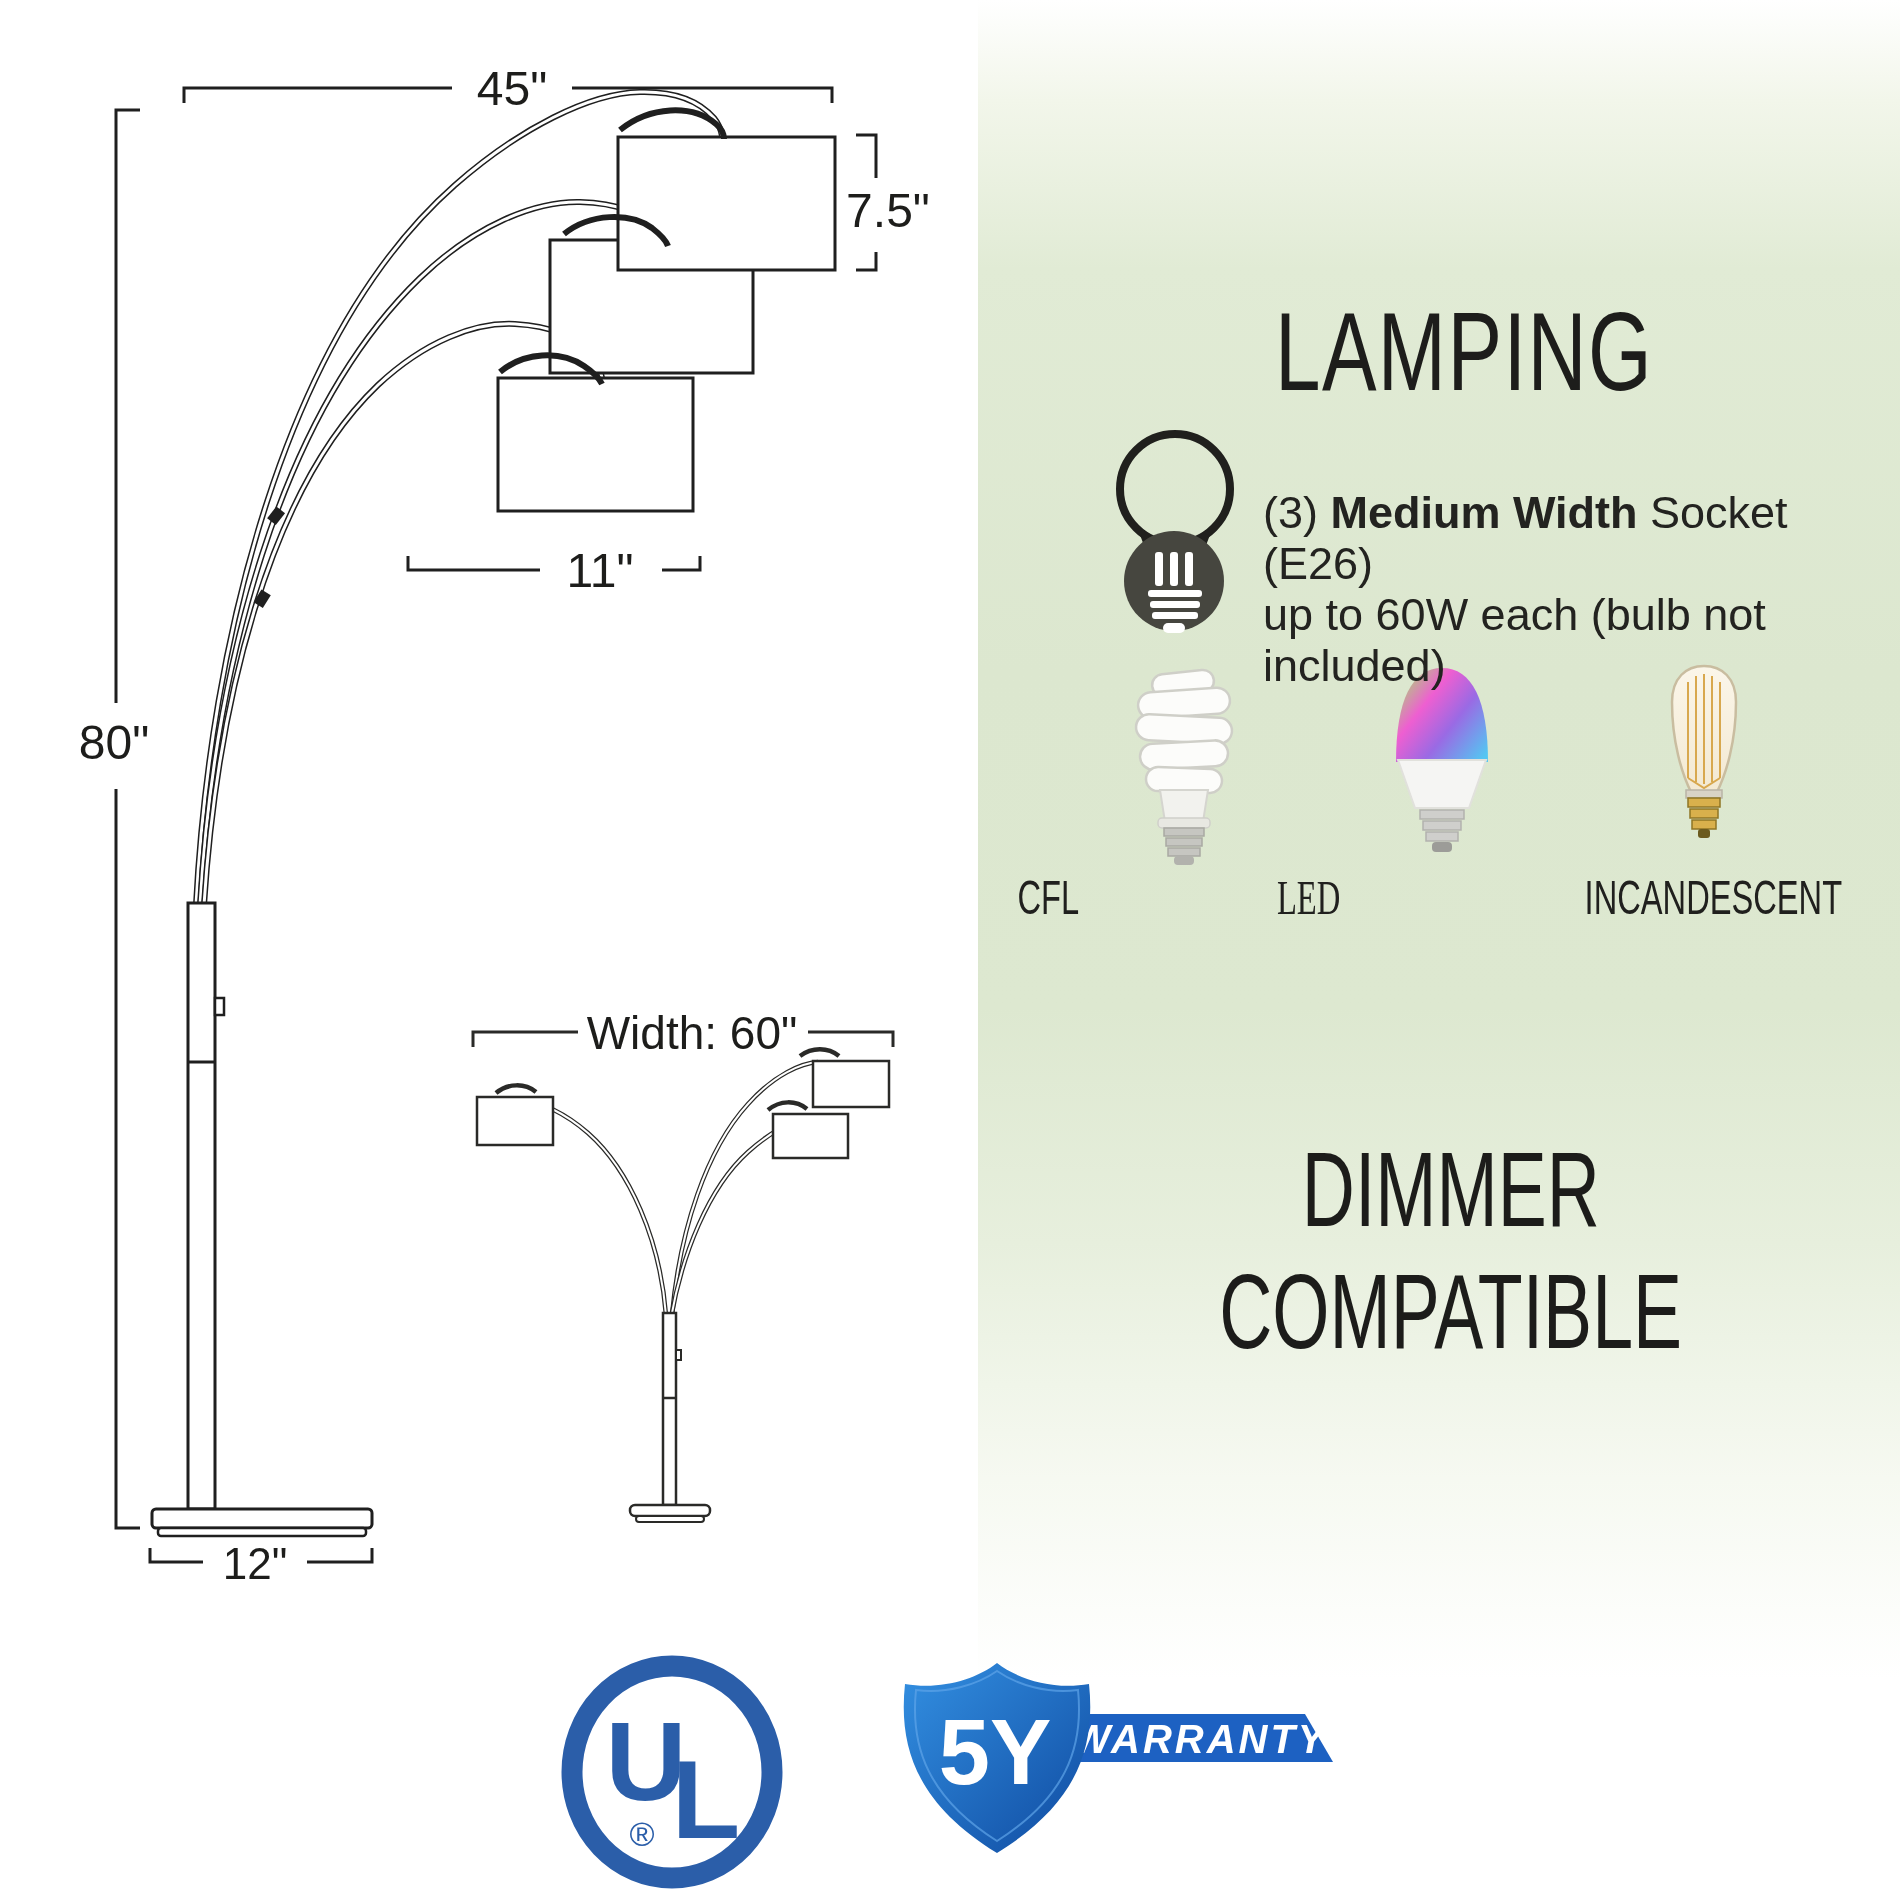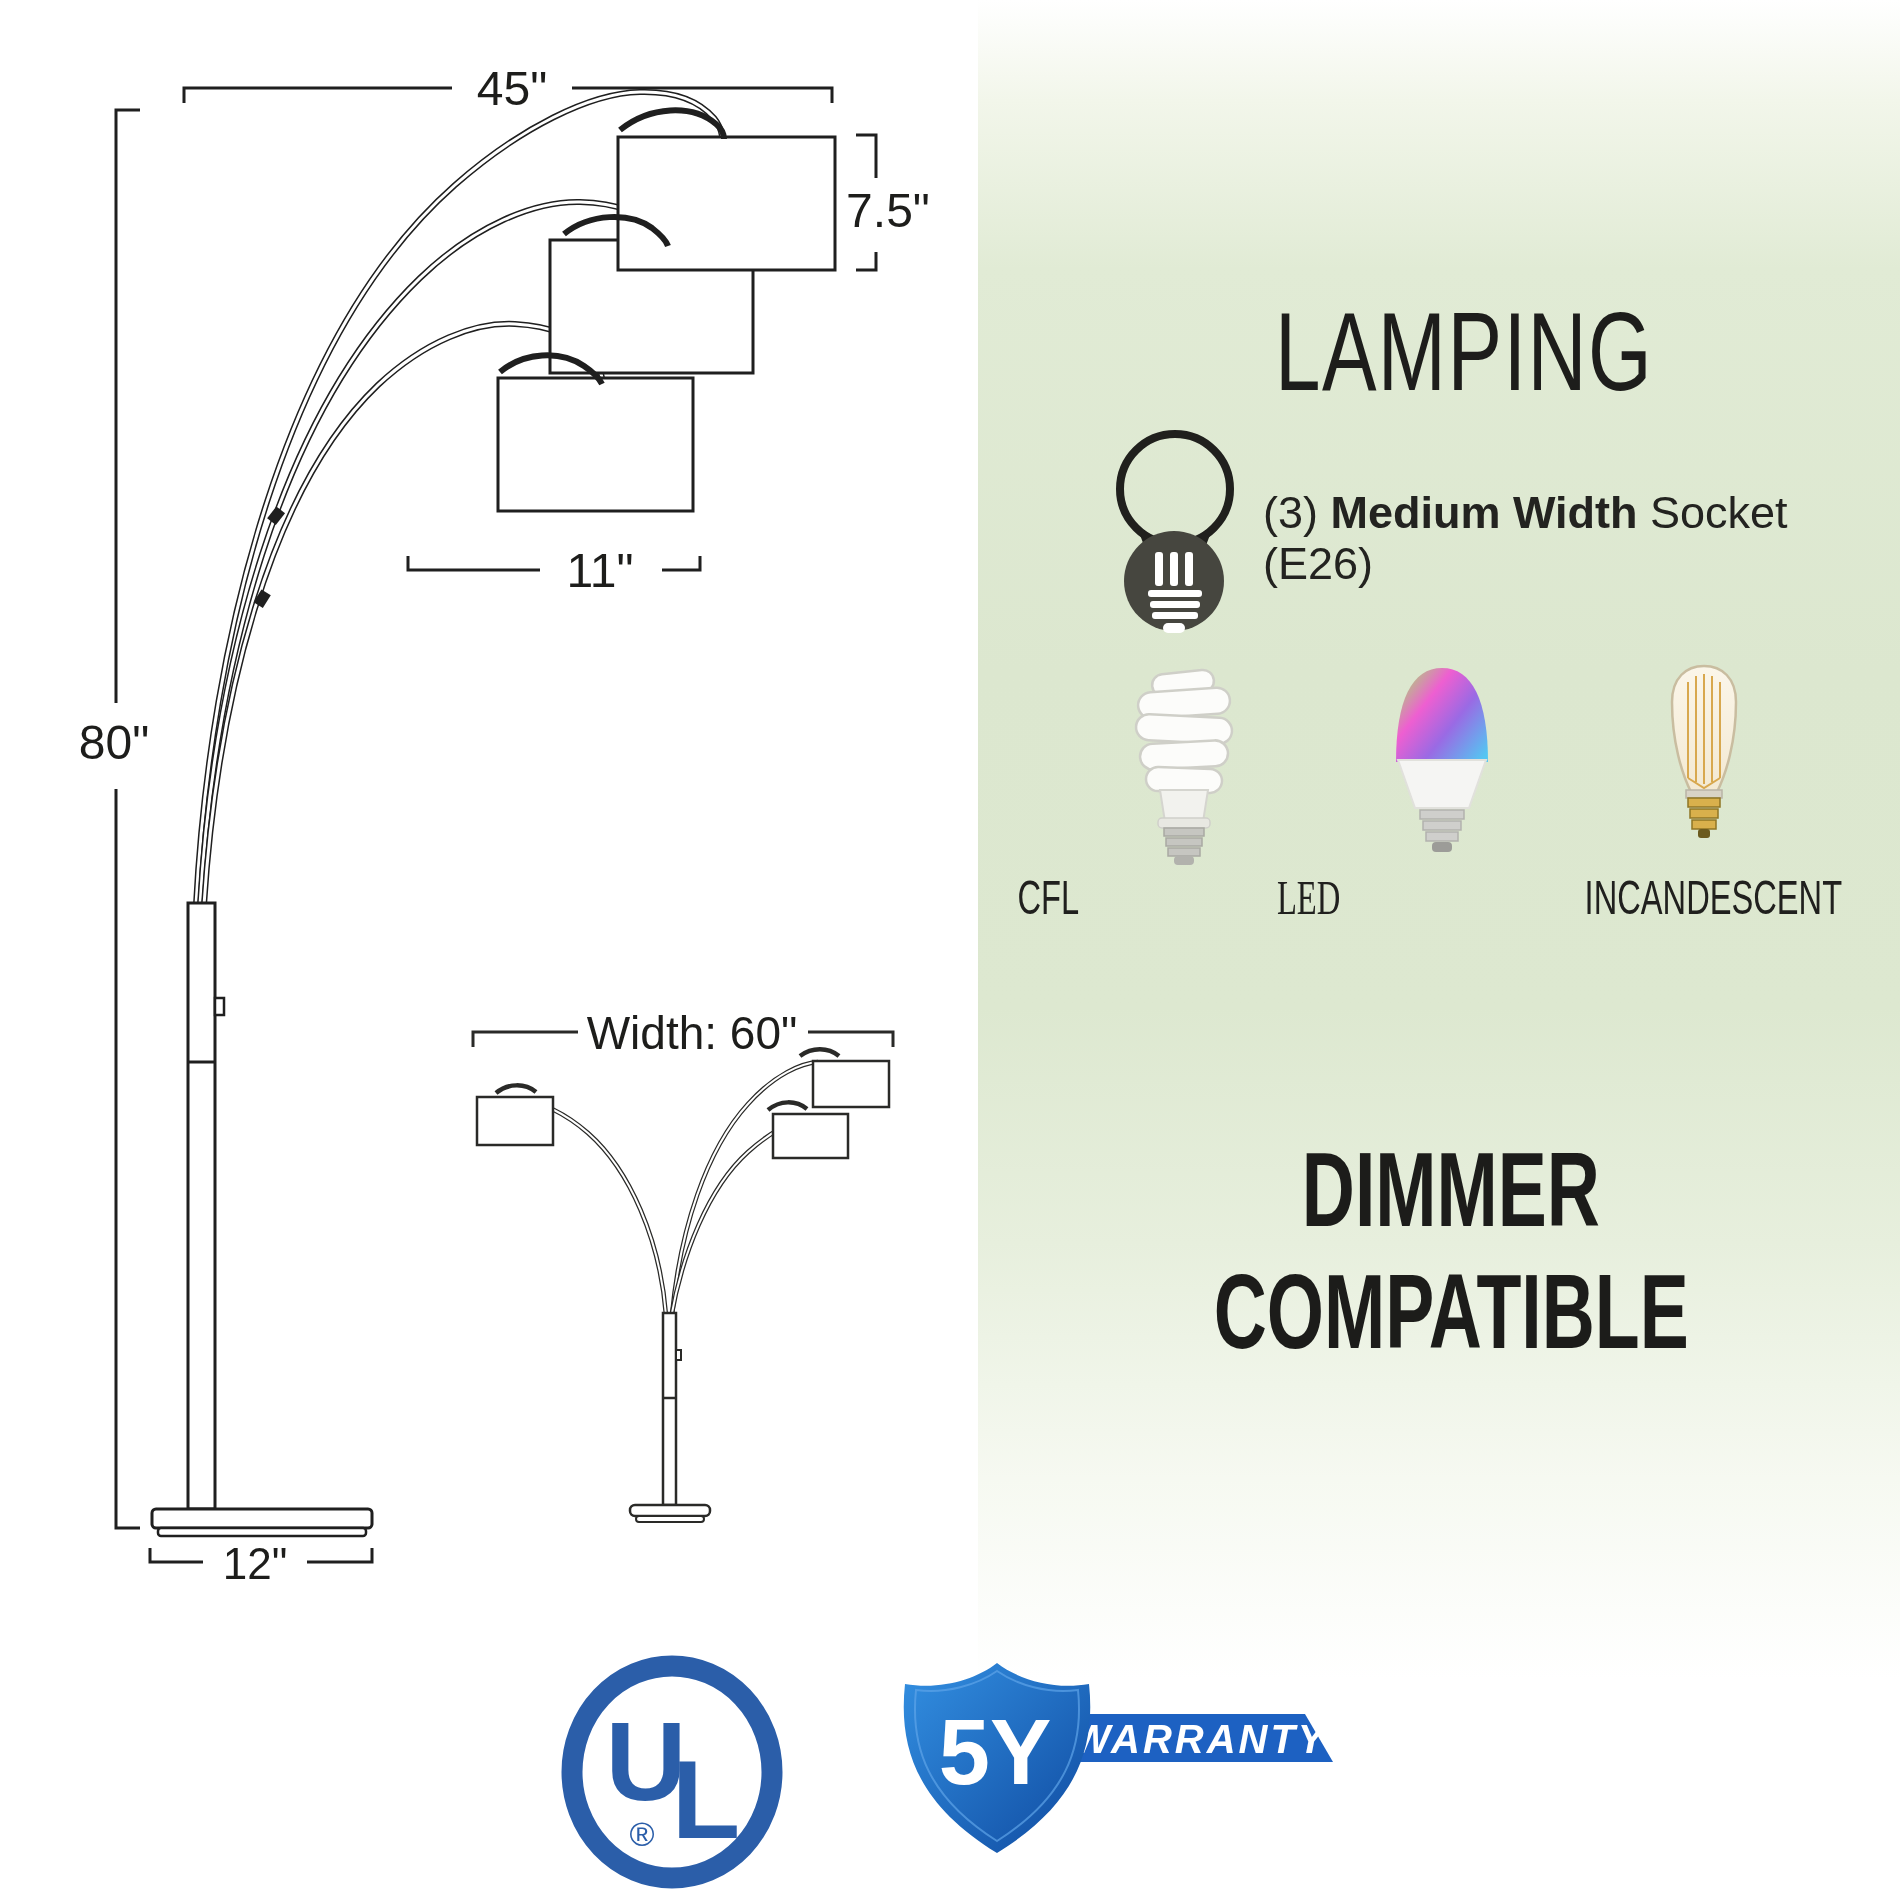--- a/index.html
+++ b/index.html
@@ -16,21 +16,21 @@
   .cond{display:inline-block;transform-origin:50% 50%;}
   .lamping-title{left:1205px;top:296px;width:500px;text-align:right;font-size:112px;font-weight:400;letter-spacing:2px;}
   .lamping-title .cond{transform:scaleX(0.73);}
   .socket-text{left:1263px;top:487px;width:620px;font-size:45px;line-height:51px;color:#232320;}
   .socket-text b{font-weight:bold;}
   .bulb-label{top:872px;width:360px;text-align:left;font-size:48px;line-height:52px;color:#20201e;}
   .bulb-label .cond{transform:scaleX(0.68);}
   .bulb-label.cfl{left:1003px;}
   .bulb-label.led{left:1262px;font-family:Liberation Serif, serif;}
   .bulb-label.inc{left:1524px;}
-  .dimmer-block{left:1101px;top:1129px;width:700px;text-align:center;font-size:105px;line-height:122px;font-weight:700;color:#1c1c1a;}
+  .dimmer-block{left:1101px;top:1129px;width:700px;text-align:center;font-size:105px;line-height:122px;font-weight:400;color:#1c1c1a;}
   .dimmer-block .cond{transform:scaleX(0.70);}
 </style>
 </head>
 <body>
 
 <div class="stage">
 
   <div class="green-panel"></div>
 
   <svg width="1900" height="1900" viewBox="0 0 1900 1900">
@@ -230,20 +230,21 @@
       <text x="995" y="1784" font-size="92" font-weight="bold" fill="#ffffff" text-anchor="middle">5Y</text>
     </g>
   </svg>
 
   <div class="overlay lamping-title">
     <span class="cond">LAMPING</span>
   </div>
 
   <div class="overlay socket-text">
     <div><span>(3) </span><b>Medium Width</b><span> Socket (E26)</span></div>
+    <div>up to 60W each (bulb not included)</div>
   </div>
 
   <div class="overlay bulb-label cfl">
     <span class="cond">CFL</span>
   </div>
   <div class="overlay bulb-label led">
     <span class="cond">LED</span>
   </div>
   <div class="overlay bulb-label inc">
     <span class="cond">INCANDESCENT</span>

